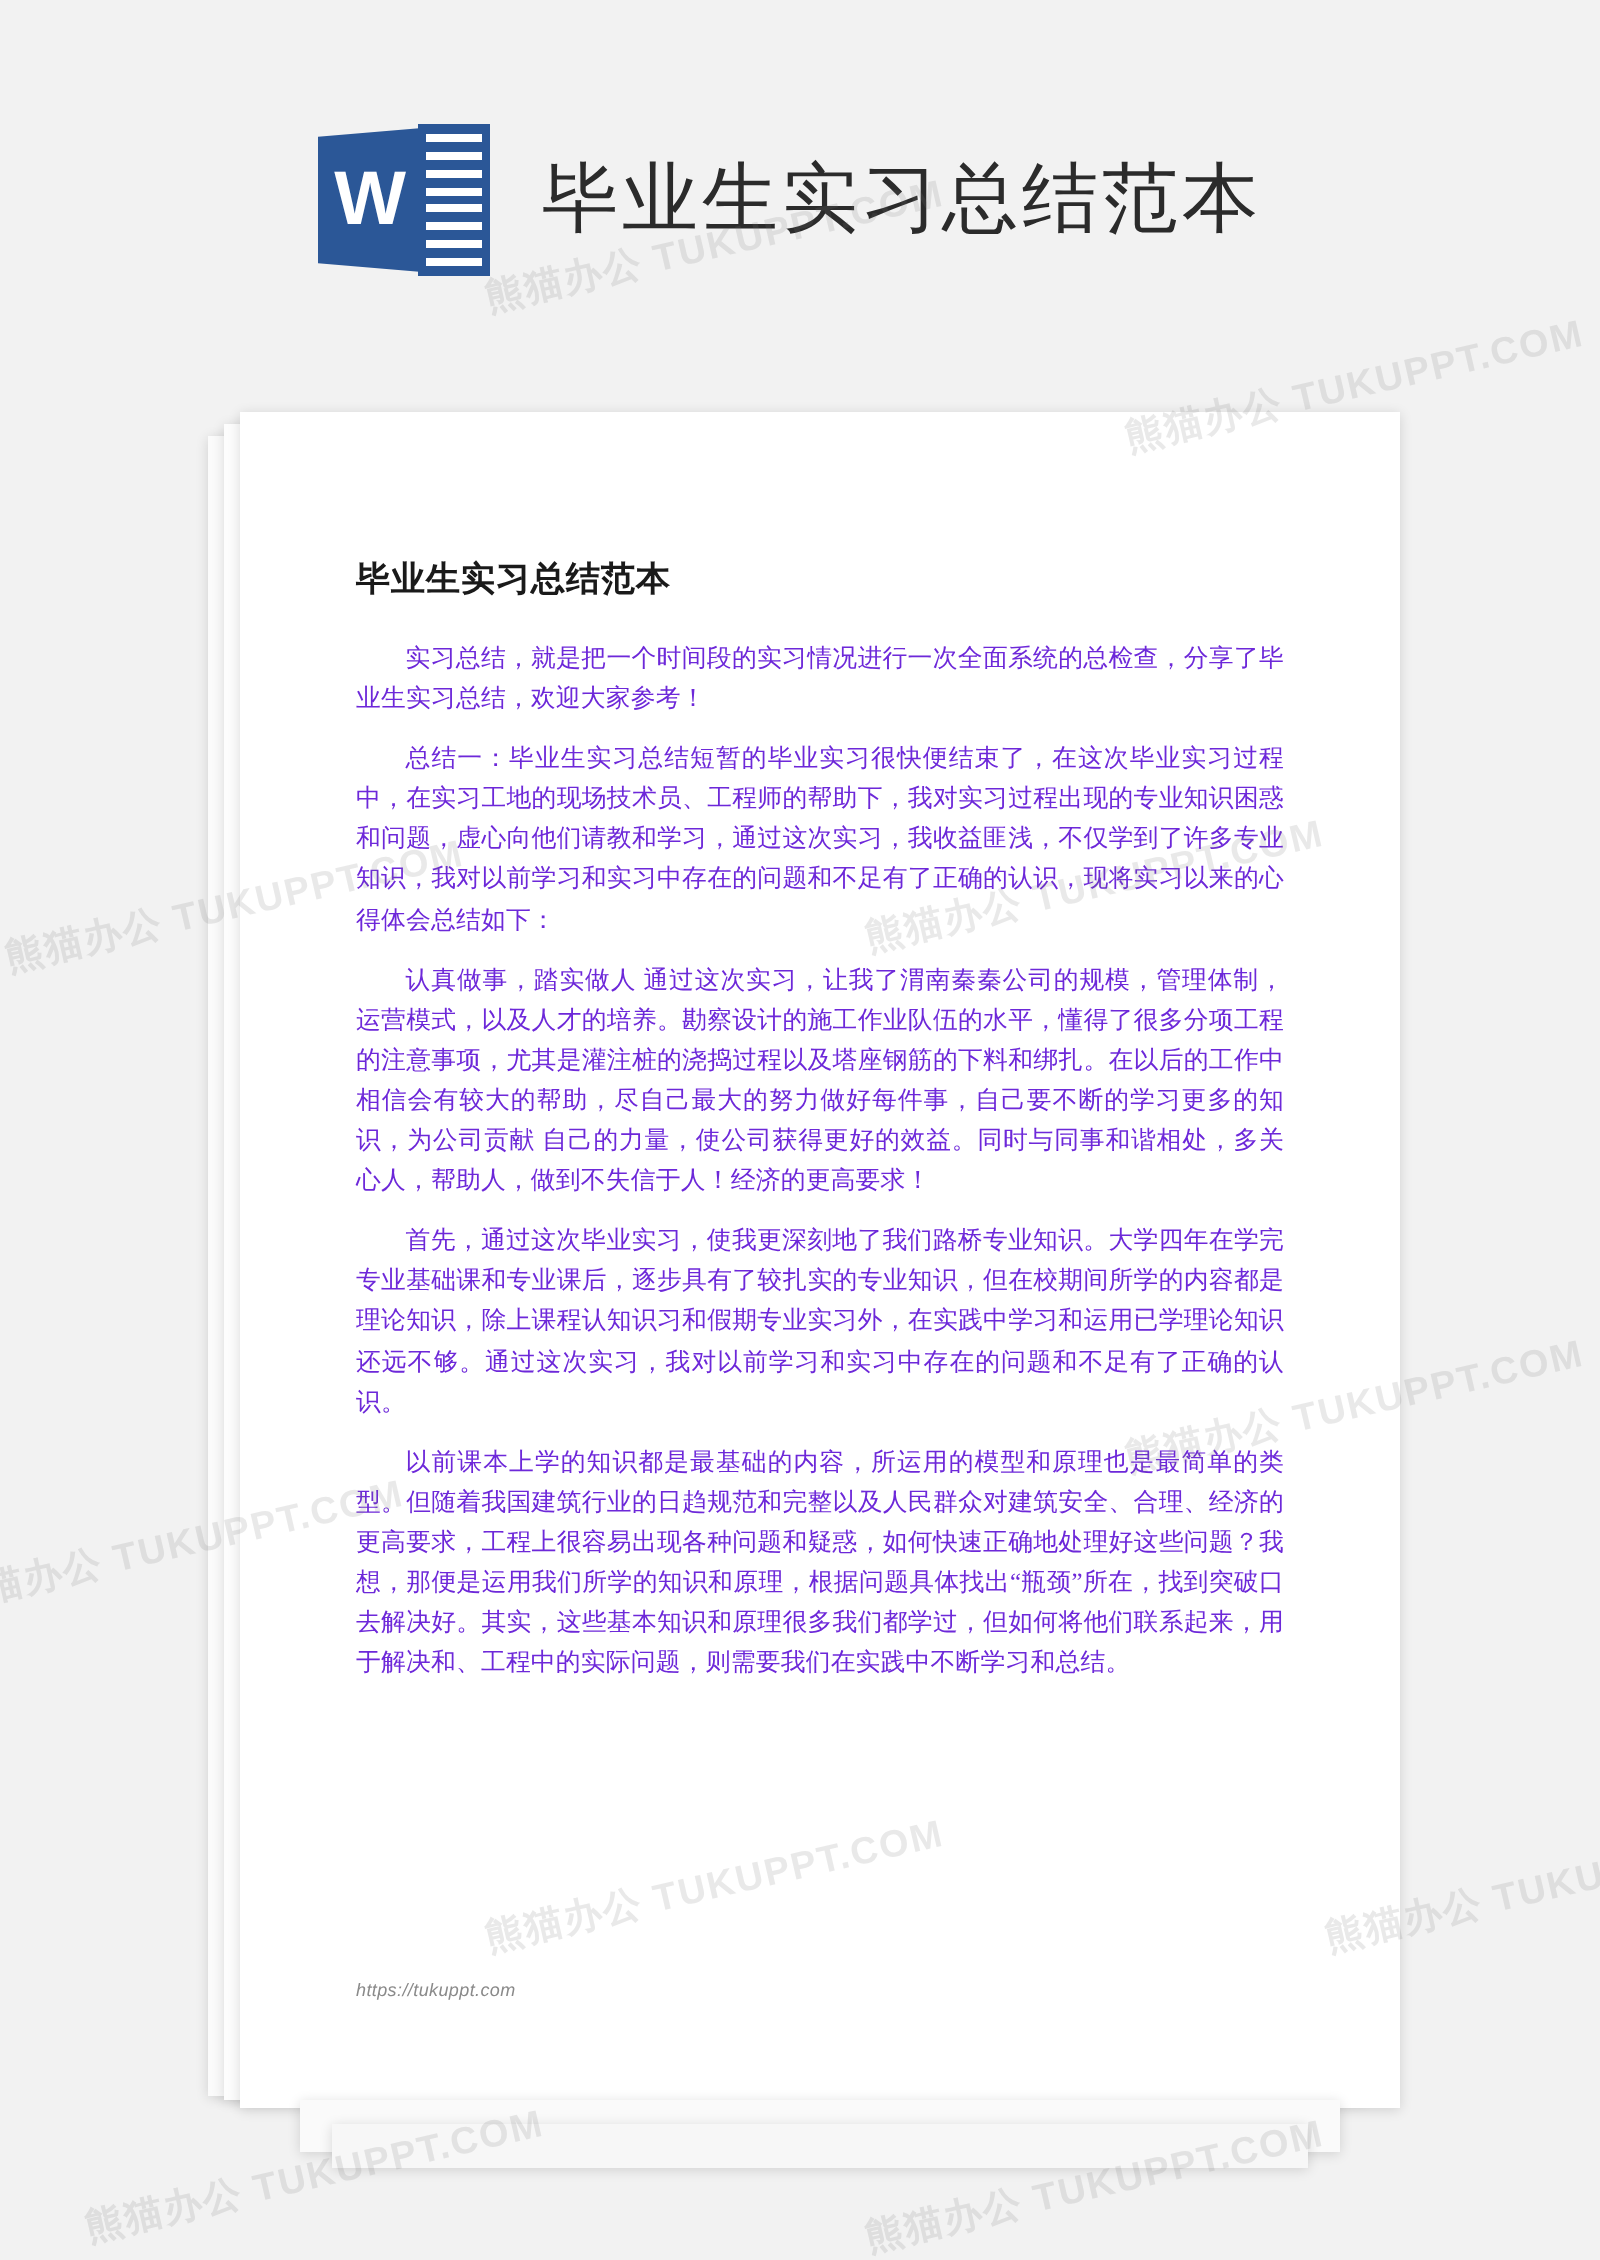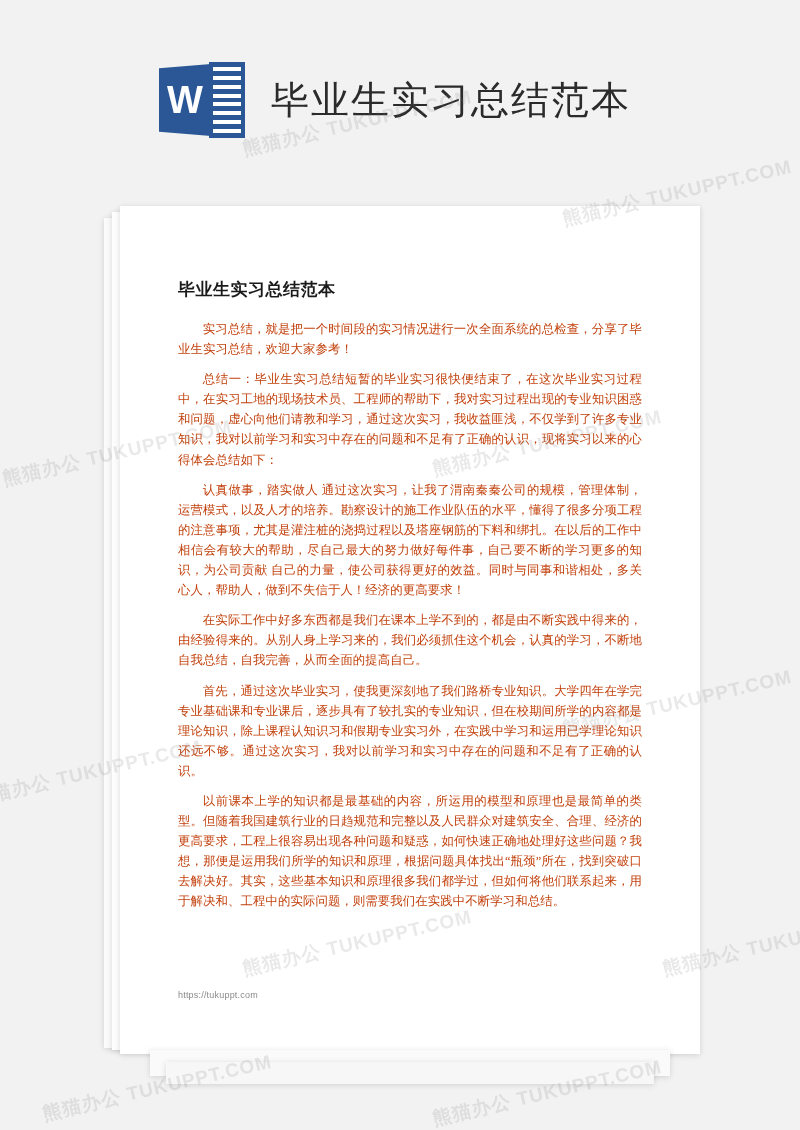--- a/index.html
+++ b/index.html
@@ -134,35 +134,36 @@
     font-size: 17px;
     font-weight: bold;
     color: #1a1a1a;
     margin: 0 0 18px 0;
     letter-spacing: 0.5px;
   }
   .para {
     font-family: "Liberation Serif", serif;
     font-size: 12.4px;
     line-height: 1.62;
-    color: #c2410c;
+    color: #6d28d9;
     text-align: justify;
     text-justify: inter-character;
     margin: 0 0 10px 0;
     text-indent: 2em;
     letter-spacing: 0.1px;
   }
   #footer-url {
     position: absolute;
     left: 58px;
     bottom: 54px;
     font-family: "Liberation Sans", sans-serif;
     font-size: 9px;
     color: #8a8a8a;
     letter-spacing: 0.2px;
+    font-style: italic;
   }
 </style>
 </head>
 <body>
 
 <div id="paper-stack">
   <div class="sheet" id="sheet-back-2"></div>
   <div class="sheet" id="sheet-back-1"></div>
   <div class="sheet" id="sheet-front"></div>
   <div class="sheet" id="sheet-under-a"></div>
@@ -188,21 +189,20 @@
     <div id="doc-heading">毕业生实习总结范本</div>
   </div>
 </div>
 
 <div id="doc-content">
   <h1 id="doc-title">毕业生实习总结范本</h1>
 
   <p class="para">实习总结，就是把一个时间段的实习情况进行一次全面系统的总检查，分享了毕业生实习总结，欢迎大家参考！</p>
   <p class="para">总结一：毕业生实习总结短暂的毕业实习很快便结束了，在这次毕业实习过程中，在实习工地的现场技术员、工程师的帮助下，我对实习过程出现的专业知识困惑和问题，虚心向他们请教和学习，通过这次实习，我收益匪浅，不仅学到了许多专业知识，我对以前学习和实习中存在的问题和不足有了正确的认识，现将实习以来的心得体会总结如下：</p>
   <p class="para">认真做事，踏实做人 通过这次实习，让我了渭南秦秦公司的规模，管理体制，运营模式，以及人才的培养。勘察设计的施工作业队伍的水平，懂得了很多分项工程的注意事项，尤其是灌注桩的浇捣过程以及塔座钢筋的下料和绑扎。在以后的工作中相信会有较大的帮助，尽自己最大的努力做好每件事，自己要不断的学习更多的知识，为公司贡献 自己的力量，使公司获得更好的效益。同时与同事和谐相处，多关心人，帮助人，做到不失信于人！经济的更高要求！</p>
-  <p class="para">在实际工作中好多东西都是我们在课本上学不到的，都是由不断实践中得来的，由经验得来的。从别人身上学习来的，我们必须抓住这个机会，认真的学习，不断地自我总结，自我完善，从而全面的提高自己。</p>
   <p class="para">首先，通过这次毕业实习，使我更深刻地了我们路桥专业知识。大学四年在学完专业基础课和专业课后，逐步具有了较扎实的专业知识，但在校期间所学的内容都是理论知识，除上课程认知识习和假期专业实习外，在实践中学习和运用已学理论知识还远不够。通过这次实习，我对以前学习和实习中存在的问题和不足有了正确的认识。</p>
   <p class="para">以前课本上学的知识都是最基础的内容，所运用的模型和原理也是最简单的类型。但随着我国建筑行业的日趋规范和完整以及人民群众对建筑安全、合理、经济的更高要求，工程上很容易出现各种问题和疑惑，如何快速正确地处理好这些问题？我想，那便是运用我们所学的知识和原理，根据问题具体找出“瓶颈”所在，找到突破口去解决好。其实，这些基本知识和原理很多我们都学过，但如何将他们联系起来，用于解决和、工程中的实际问题，则需要我们在实践中不断学习和总结。</p>
 
   <div id="footer-url">https://tukuppt.com</div>
 </div>
 
 <div id="watermark-layer">
     <div class="wm" style="left: 0px; top: 440px; font-size: 19px;">熊猫办公 TUKUPPT.COM</div>
     <div class="wm" style="left: 240px; top: 110px; font-size: 19px;">熊猫办公 TUKUPPT.COM</div>
     <div class="wm" style="left: 560px; top: 180px; font-size: 19px;">熊猫办公 TUKUPPT.COM</div>

